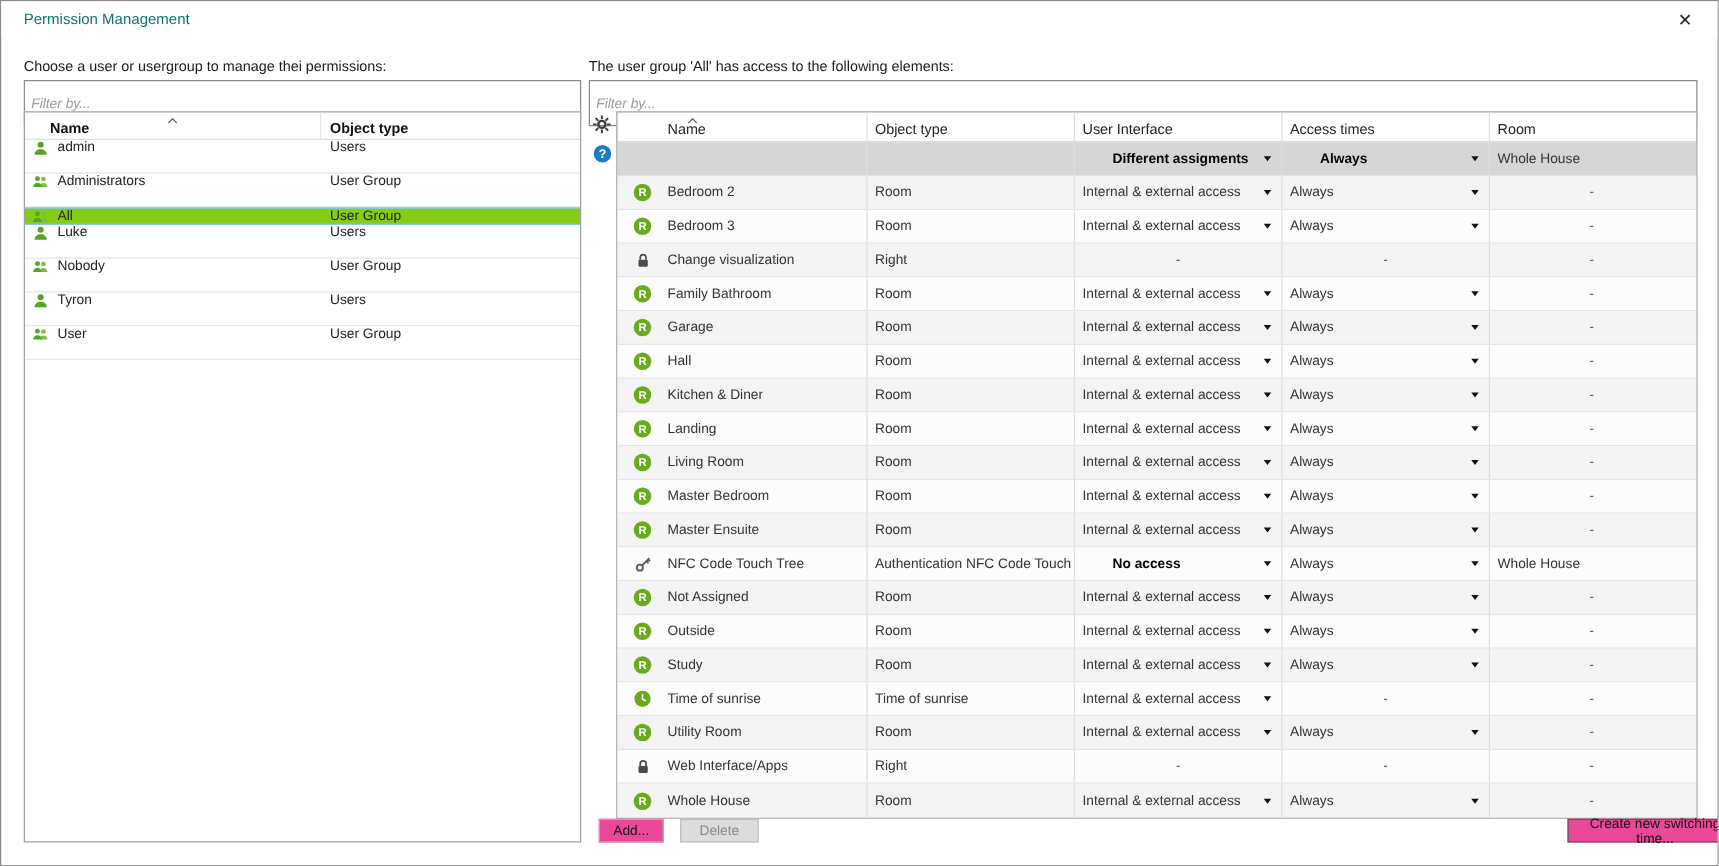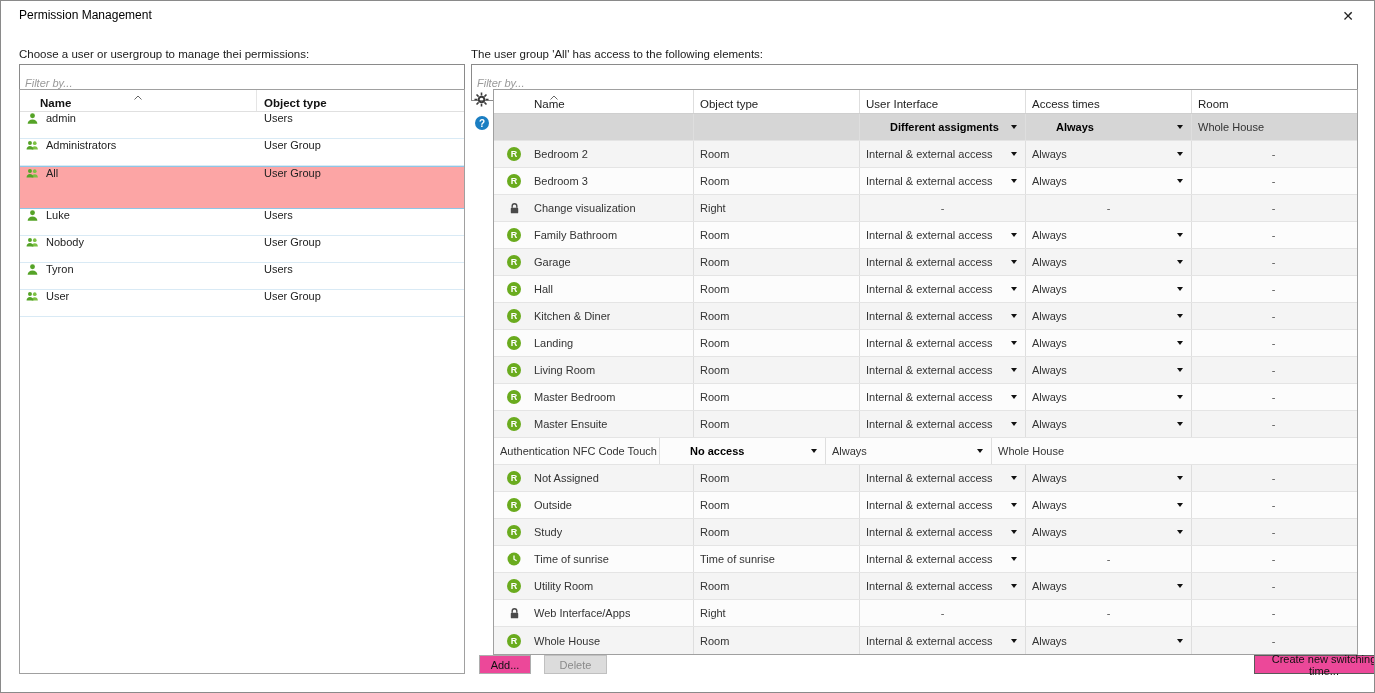--- a/index.html
+++ b/index.html
@@ -6,21 +6,21 @@
   html,body { margin:0; padding:0; background:#e8e8e8; }
   body { font-family:"Liberation Sans","DejaVu Sans",sans-serif; }
 
   .window {
     position:relative; width:1375px; height:693px;
     background:#ffffff; border:1px solid #8a8a8a; overflow:hidden;
   }
 
   
   .titlebar { position:absolute; left:0; top:0; width:100%; height:28px; background:#fff; }
-  .title-text { position:absolute; left:18px; top:7px; font-size:12px; color:#000000; }
+  .title-text { position:absolute; left:18px; top:7px; font-size:12px; color:#0f766e; }
   .close-x { position:absolute; right:14px; top:5px; font-size:14px; color:#222; cursor:pointer; padding:2px 6px; }
 
   
   .panel-label { position:absolute; font-size:11.5px; color:#1a1a1a; }
   #left-label { left:18px; top:47px; }
   #right-label { left:470px; top:47px; }
 
   
   .filter-input {
     position:absolute; height:37px; border:1px solid #8a8a8a; background:#fff;
@@ -36,21 +36,21 @@
   .lheader .hc { position:relative; font-size:11.5px; font-weight:bold; color:#111; display:flex; align-items:flex-end; padding-bottom:2px; }
   .lh-name { width:237px; padding-left:20px; border-right:1px solid #e5e5e5; }
   .lh-type { flex:1; padding-left:7px; }
   .sort-chev { position:absolute; top:0px; }
   .lh-name .sort-chev { left:50%; transform:translateX(-50%); }
 
   .lrow { display:flex; align-items:flex-start; height:27px; border-bottom:1px solid #d9eaf5; position:relative; cursor:default; }
   .lrow .licon { width:13px; margin-left:6px; margin-right:7px; display:flex; align-items:center; justify-content:center; }
   .lrow .lname { width:211px; font-size:11px; color:#222; }
   .lrow .ltype { flex:1; padding-left:7px; font-size:11px; color:#222; }
-  .lrow.selected { background:#fca5a5; border-top:1px solid #8fc6e6; border-bottom:1px solid #8fc6e6; height:43px; }
+  .lrow.selected { background:#84cc16; border-top:1px solid #8fc6e6; border-bottom:1px solid #8fc6e6; height:14px; }
 
   
   .tool-icon { position:absolute; width:16px; height:16px; display:flex; align-items:center; justify-content:center; cursor:pointer; }
   #gear-tool { left:472px; top:90px; }
   #help-tool { left:473px; top:114px; }
   .help-circle { width:14px; height:14px; border-radius:50%; background:#1b7ec2; color:#fff; font-size:10px; font-weight:bold; display:flex; align-items:center; justify-content:center; }
 
   
   .right-table { position:absolute; left:492px; top:88px; width:865px; background:#fff; border:1px solid #a0a0a0; }
   .rheader { display:flex; height:24px; border-bottom:1px solid #cfcfcf; }
@@ -494,20 +494,29 @@
           </div>
           <div class="rcell c-access">
             <span class="txt">Always</span>
             <span class="dd"></span>
           </div>
           <div class="rcell c-room center">
             <span class="txt">-</span>
           </div>
         </div>
         <div class="rrow plain">
+          <div class="rcell c-name">
+            <span class="icon-box">
+              <svg width="13" height="13" viewBox="0 0 14 14">
+                <circle cx="4.2" cy="9.8" r="2.6" fill="none" stroke="#5a5a5a" stroke-width="1.6"></circle>
+                <path d="M6.2 7.8 L12.3 1.7 M9.8 4.2l1.8 1.8 M11.3 2.7l1.6 1.6" stroke="#5a5a5a" stroke-width="1.6" fill="none"></path>
+              </svg>
+            </span>
+            <span class="txt">NFC Code Touch Tree</span>
+          </div>
           <div class="rcell c-type">
             <span class="txt">Authentication NFC Code Touch</span>
           </div>
           <div class="rcell c-ui">
             <span class="txt bold">No access</span>
             <span class="dd"></span>
           </div>
           <div class="rcell c-access">
             <span class="txt">Always</span>
             <span class="dd"></span>

